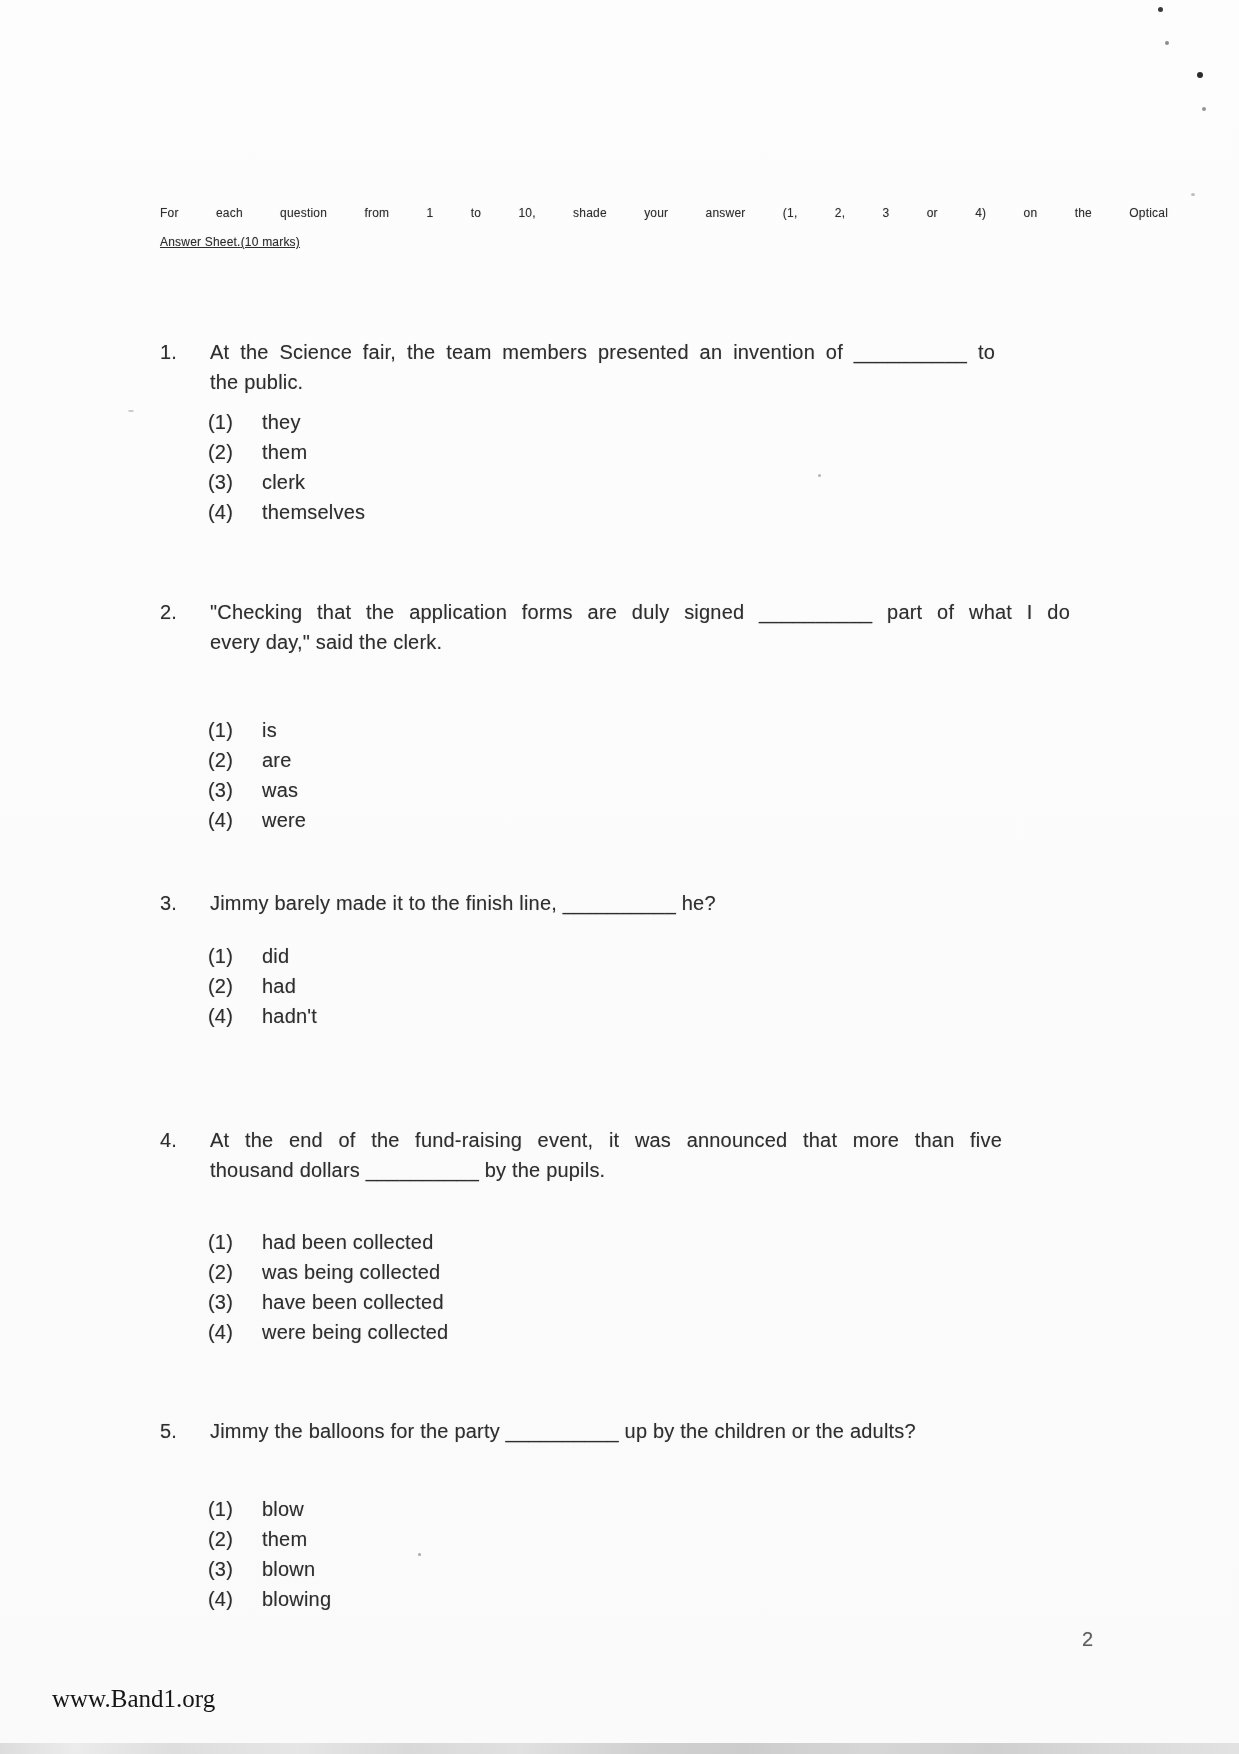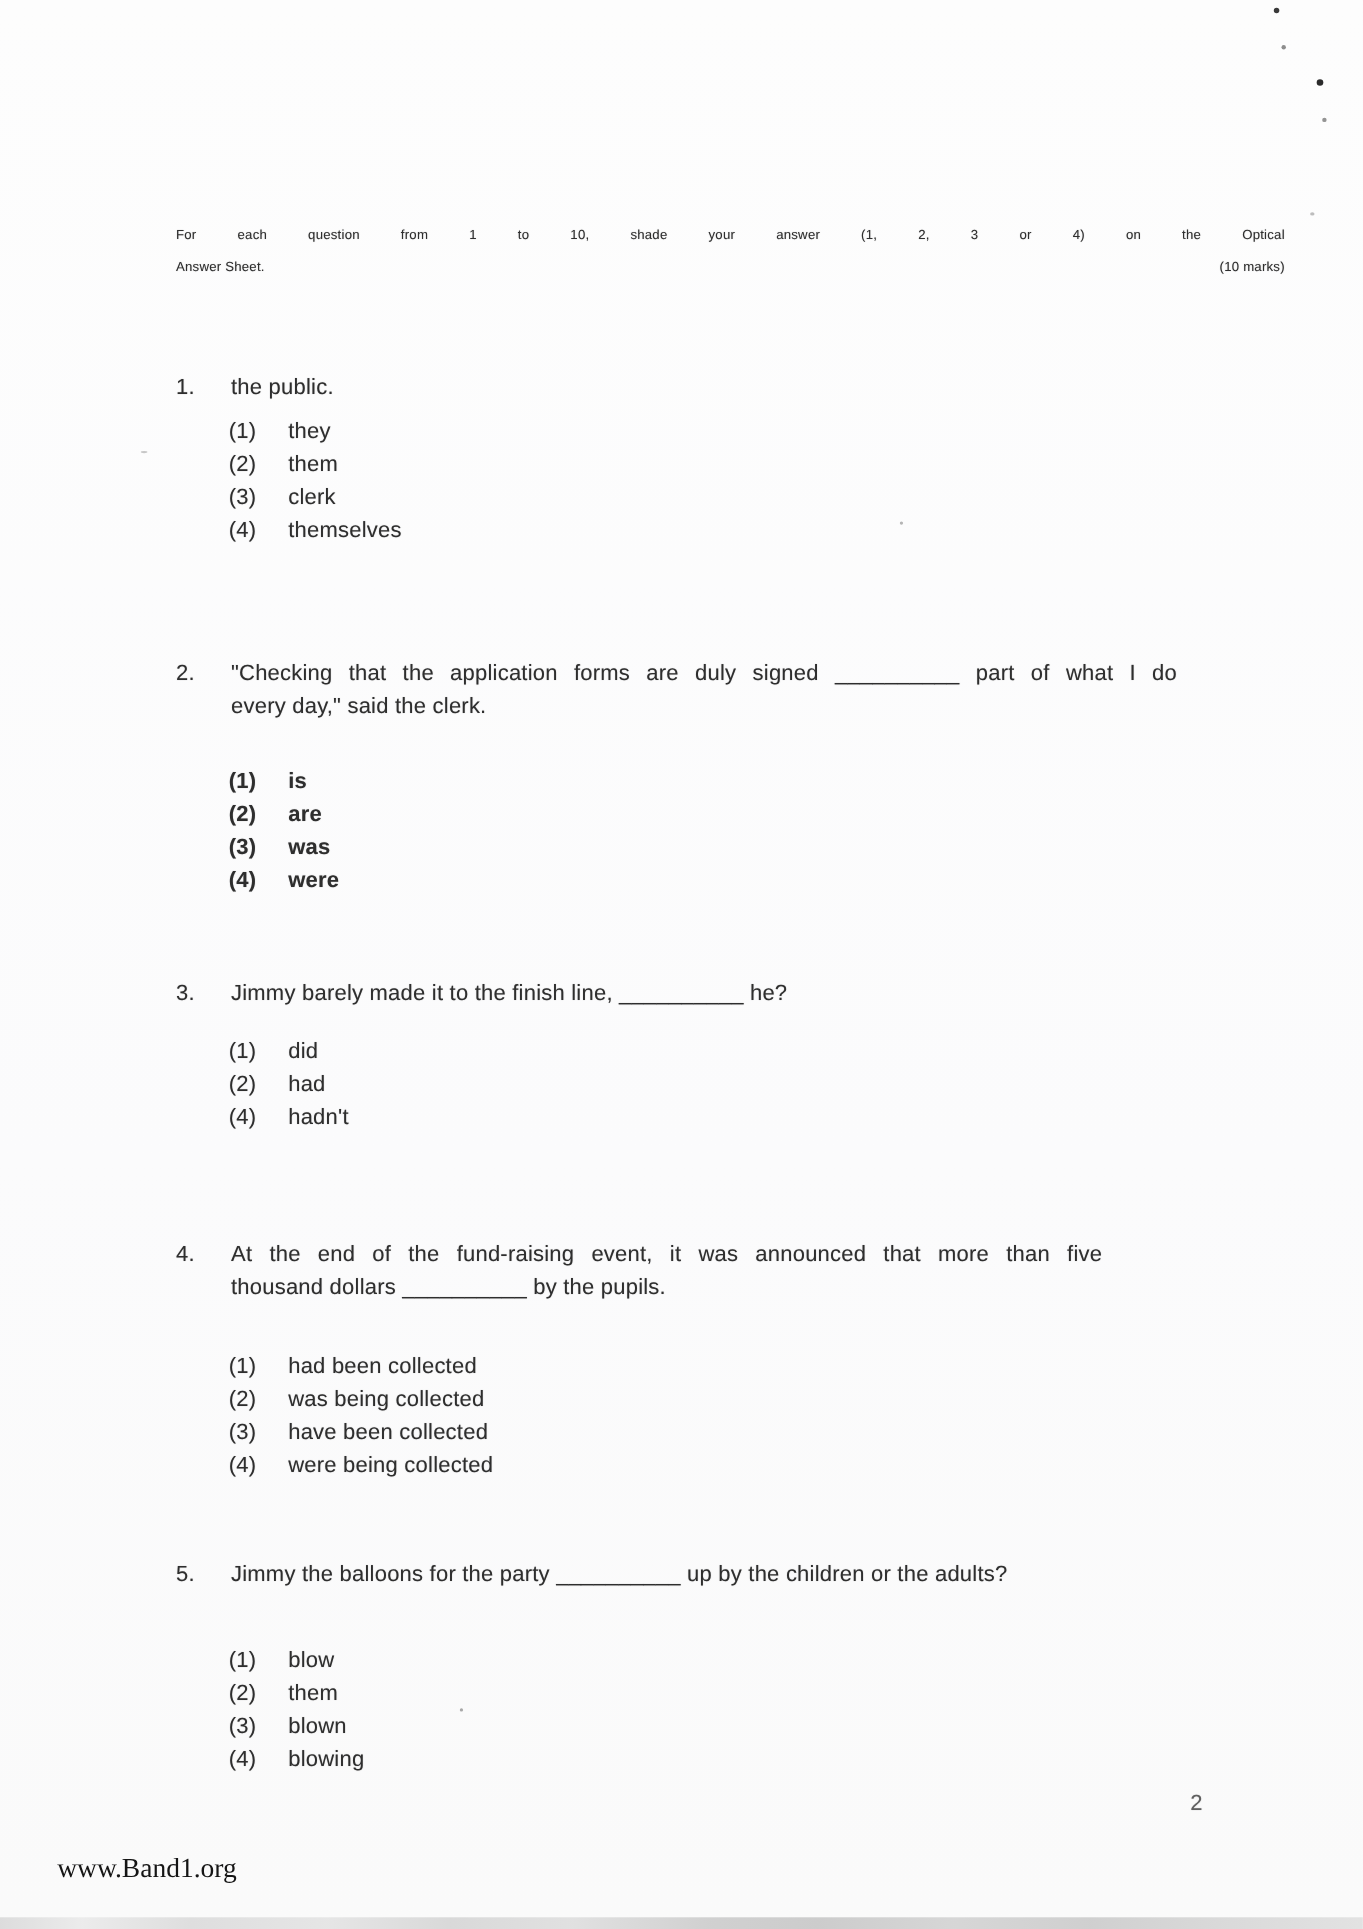--- a/index.html
+++ b/index.html
@@ -19,32 +19,32 @@
     text-shadow: 0 0 1px rgba(50,50,50,0.35);
     letter-spacing: 0.2px;
   }
 
   
   .instructions {
     position: absolute; left: 160px; top: 199px; width: 1008px;
     font-size: 12px; line-height: 29px;
   }
   .jline { text-align: justify; text-align-last: justify; }
-  .iline2 { display: flex; justify-content: space-between; }
+  .iline2 { display: flex; justify-content: flex-start; text-decoration: underline; }
 
   
   .question { position: absolute; left: 160px; font-size: 20px; }
   .qnum { position: absolute; left: 0; top: 0; line-height: 30px; }
   .qbody { margin-left: 50px; line-height: 30px; }
   .qbody.nowrap { white-space: nowrap; }
   .options { margin-left: 48px; line-height: 30px; }
   .opt-num { display: inline-block; width: 54px; }
 
   .q1 { top: 337px; } .q1 .qbody { width: 785px; } .q1 .options { margin-top: 10px; }
-  .q2 { top: 597px; } .q2 .qbody { width: 860px; } .q2 .options { margin-top: 38px; font-weight: bold; }
+  .q2 { top: 597px; } .q2 .qbody { width: 860px; } .q2 .options { margin-top: 58px; }
   .q3 { top: 888px; } .q3 .options { margin-top: 23px; }
   .q4 { top: 1125px; } .q4 .qbody { width: 792px; } .q4 .options { margin-top: 42px; }
   .q5 { top: 1416px; } .q5 .options { margin-top: 48px; }
 
   
   .page-number {
     position: absolute; left: 1082px; top: 1628px;
     font-size: 20px; color: #5f5f5f;
   }
   .footer-url {
@@ -82,20 +82,21 @@
     <div class="iline2">
       <span>Answer Sheet.</span>
       <span>(10 marks)</span>
     </div>
   </section>
 
   <div id="questions">
   <div class="question scan-text q1">
     <div class="qnum">1.</div>
     <div class="qbody">
+          <div class="jline">At the Science fair, the team members presented an invention of __________ to</div>
           <div class="">the public.</div>
         </div>
     <div class="options">
           <div><span class="opt-num">(1)</span><span class="opt-text">they</span></div>
           <div><span class="opt-num">(2)</span><span class="opt-text">them</span></div>
           <div><span class="opt-num">(3)</span><span class="opt-text">clerk</span></div>
           <div><span class="opt-num">(4)</span><span class="opt-text">themselves</span></div>
         </div>
   </div>
 

